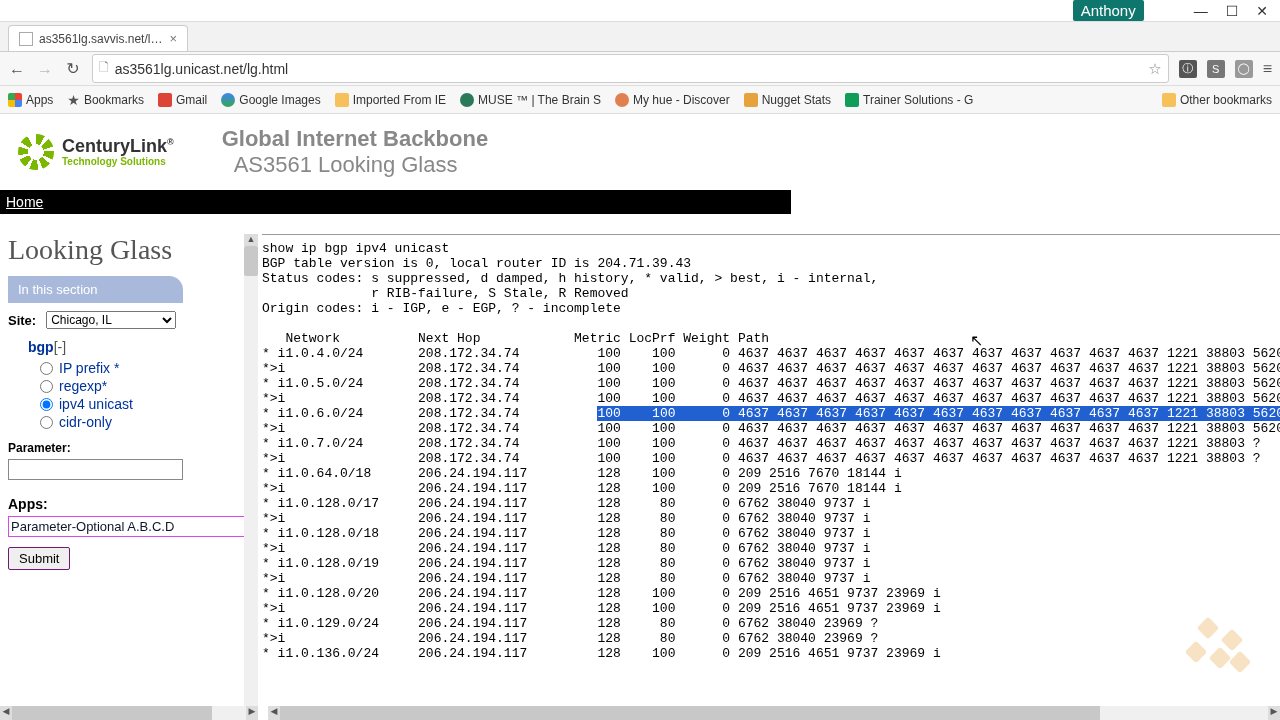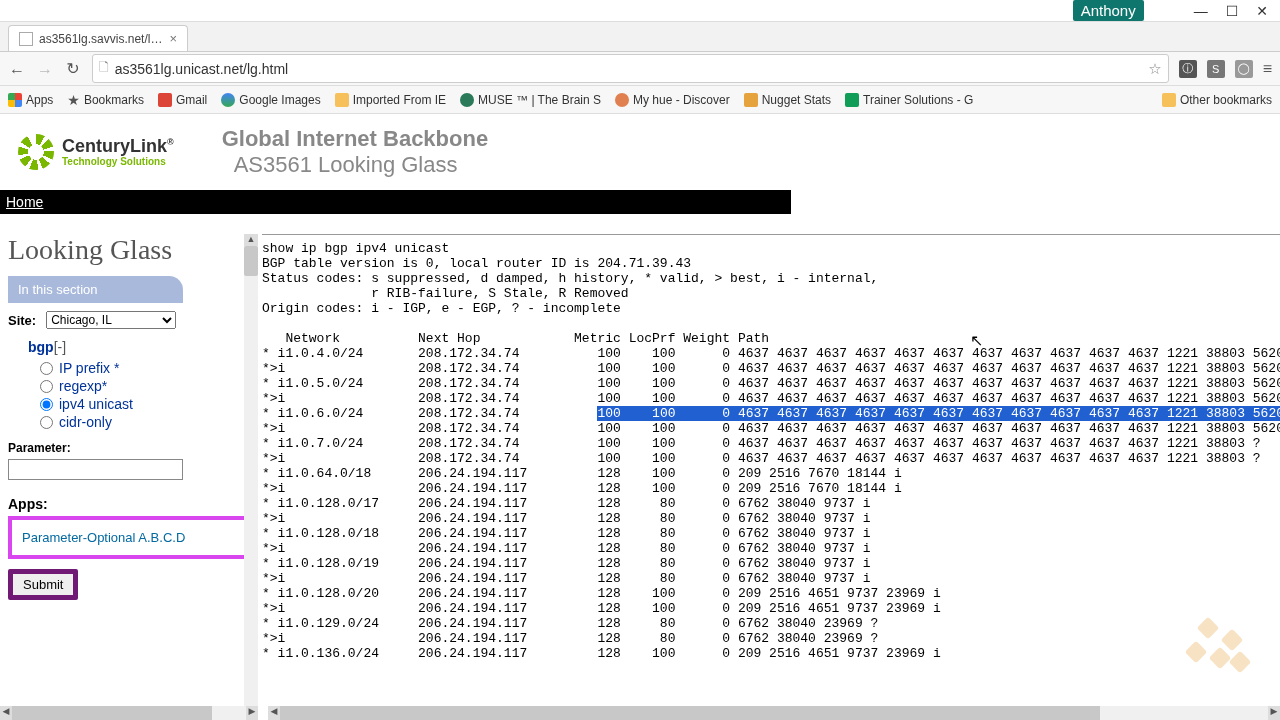--- a/index.html
+++ b/index.html
@@ -69,22 +69,22 @@
 .site-row select { font-size: 12px; width: 130px; }
 .tree { font-size: 14px; color: #003399; margin-left: 20px; }
 .tree .node { font-weight: bold; margin-bottom: 4px; }
 .tree .toggle { font-weight: normal; color: #555; }
 .tree ul { list-style: none; margin-left: 12px; margin-bottom: 8px; }
 .tree li { display: flex; align-items: center; gap: 6px; padding: 1px 0; }
 .tree .lone { margin-left: 0; }
 .param-label { font-weight: bold; font-size: 12px; margin-top: 10px; }
 .param-input { width: 175px; border: 1px solid #888; padding: 2px; margin-top: 4px; font-size: 13px; }
 .help-label { font-weight: bold; font-size: 14px; margin-top: 16px; }
-.help-input { width: 240px; border: 4px solid #d946ef; padding: 10px; margin-top: 4px; font-size: 13px; color: #0369a1; }
-.submit-btn { margin-top: 10px; padding: 3px 10px; font-size: 13px; background: #efefef; border: 5px solid #701a75; border-radius: 2px; }
+.help-input { width: 240px; border: 1px solid #d946ef; padding: 2px; margin-top: 4px; font-size: 13px; color: #0f172a; }
+.submit-btn { margin-top: 10px; padding: 3px 10px; font-size: 13px; background: #efefef; border: 1px solid #701a75; border-radius: 2px; }
 .side-scroll { position: absolute; right: -2px; top: 0; bottom: 10px; width: 14px; background: #f0f0f0; }
 .side-thumb { position: absolute; top: 12px; width: 100%; height: 30px; background: #c8c8c8; border-radius: 2px; }
 .side-arrow { position: absolute; width: 100%; height: 12px; background: #ddd; font-size: 9px; text-align: center; color: #555; }
 
 .output-wrap { flex: 1; position: relative; border-top: 1px solid #999; margin-left: 6px; margin-right: 6px; }
 .output { font-family: "Courier New", monospace; font-size: 13px; line-height: 15px; white-space: pre; padding: 6px 0 0 0; color: #000; position: relative; }
 .hl { background: #2060d0; color: #fff; }
 .cursor-arrow { position: absolute; font-size: 16px; color: #000; pointer-events: none; }
 .out-hscroll-row { position: absolute; bottom: 0; left: 0; right: 0; height: 14px; display: flex; }
 .hscroll { flex: 1; background: #f0f0f0; position: relative; }

